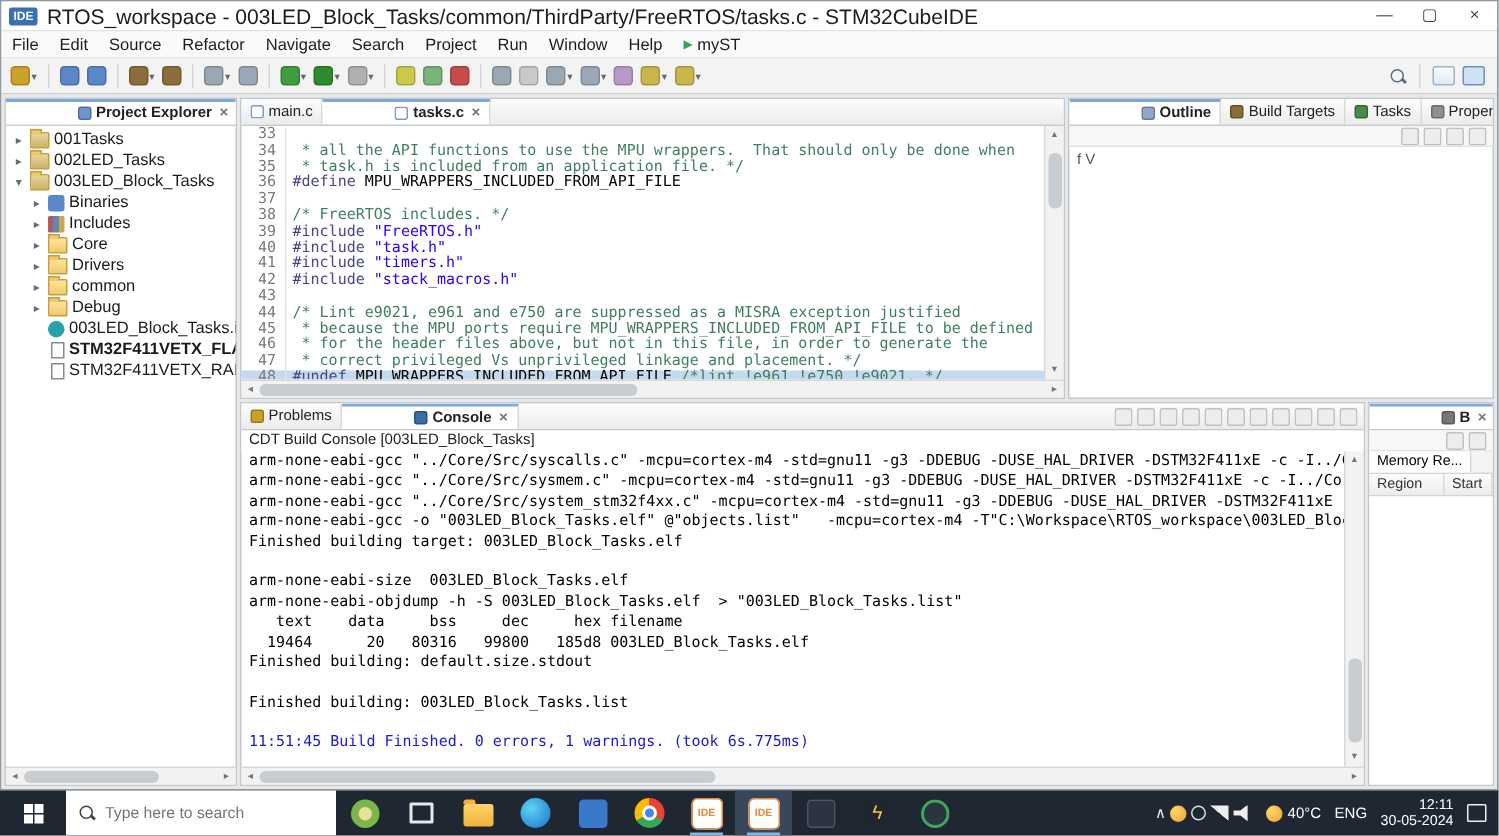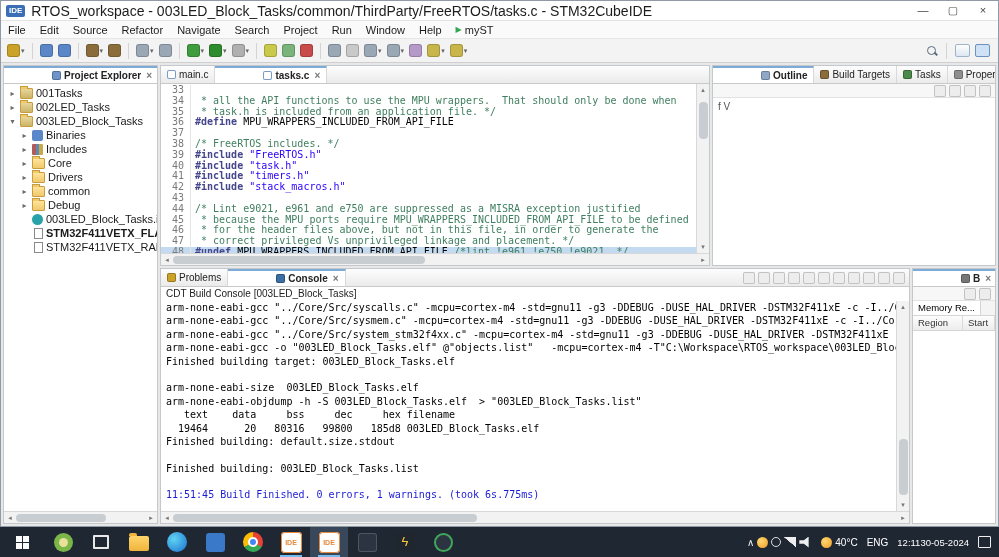--- a/index.html
+++ b/index.html
@@ -73,21 +73,21 @@
   .t-label{color:#1a1a1a;}
 
   
   .code-wrap{flex:1;display:flex;min-height:0;}
   .code{flex:1;min-width:0;overflow:hidden;font-family:"DejaVu Sans Mono",monospace;font-size:10px;line-height:10.8px;padding-top:1px;}
   .code-row{display:flex;white-space:pre;height:10.8px;}
   .code-row.hl{background:var(--line_highlight,#c3daf0);}
   .gut{width:30px;flex:0 0 auto;text-align:right;padding-right:6px;color:#7a7a7a;border-right:1px solid #e4e4e4;}
   .ct{padding-left:4px;}
   .tk-c{color:var(--comment,#3f7f5f);}
-  .tk-d{color:var(--directive,#46468c);font-weight:bold;}
+  .tk-d{color:var(--directive,#46468c);font-weight:normal;}
   .tk-s{color:var(--string,#2a00ff);}
   .tk-p{color:#000;}
 
   
   .vscroll{width:13px;flex:0 0 auto;background:#f2f2f2;border-left:1px solid #d8d8d8;display:flex;flex-direction:column;align-items:center;}
   .vscroll .sbtn{height:12px;width:13px;font-size:7px;color:#777;text-align:center;line-height:12px;}
   .vscroll .strack{flex:1;width:13px;position:relative;}
   .vscroll .sthumb{position:absolute;left:2px;right:2px;background:#c8cdd2;border-radius:4px;}
   .hscroll{height:12px;flex:0 0 auto;background:#f2f2f2;border-top:1px solid #d8d8d8;display:flex;align-items:center;}
   .hscroll .sbtn{width:12px;height:12px;font-size:7px;color:#777;text-align:center;line-height:12px;}
@@ -138,21 +138,21 @@
   .ic-dark{width:19px;height:19px;border-radius:3px;background:#2b3440;box-shadow:inset 0 0 0 1px #4a5664;}
   .ic-bolt{width:19px;height:19px;border-radius:3px;background:#20262e;color:#f5c53a;font-size:13px;text-align:center;line-height:18px;}
   .ic-dark2{width:19px;height:19px;border-radius:50%;background:#2b3440;box-shadow:inset 0 0 0 2px #3fa65a;}
   .tray{margin-left:auto;display:flex;align-items:center;gap:9px;padding:0 8px;font-size:10px;}
   .tray-item{display:flex;align-items:center;gap:3px;}
   .tray-glyph{color:#eee;font-size:10px;}
   .ic-sun{width:11px;height:11px;border-radius:50%;background:radial-gradient(circle at 35% 35%,#ffd76b,#f09c2e);}
   .ic-dot{width:10px;height:10px;border-radius:50%;border:1.5px solid #ddd;}
   .ic-net{width:12px;height:10px;background:linear-gradient(to top right,transparent 48%,#eee 50%);}
   .ic-vol{width:13px;height:11px;background:#eee;clip-path:polygon(0 35%,35% 35%,72% 0,72% 100%,35% 65%,0 65%);}
-  .tb-clock{display:flex;flex-direction:row;align-items:flex-end;justify-content:center;font-size:9.5px;line-height:11px;}
+  .tb-clock{display:flex;flex-direction:column;align-items:flex-end;justify-content:center;font-size:9.5px;line-height:11px;}
   .ic-action{width:13px;height:12px;border:1.5px solid #eee;border-radius:1px;}
 </style>
 </head>
 <body>
 
 <div class="screen">
   <div class="window">
 
     <div class="titlebar">
       <span class="app-badge">IDE</span>
@@ -509,20 +509,24 @@
 
   <div class="taskbar">
     <div class="start-button">
       <span class="win-logo">
           <span></span>
           <span></span>
           <span></span>
           <span></span>
         </span>
     </div>
+    <div class="tb-search">
+      <span class="magnifier"></span>
+      <input type="text" placeholder="Type here to search" style="">
+    </div>
     <div style="display:flex">
         <div class="tb-app">
           <span class="ic ic-avocado"></span>
         </div>
         <div class="tb-app">
           <span class="ic ic-taskview"></span>
         </div>
         <div class="tb-app">
           <span class="ic ic-folder"></span>
         </div>

